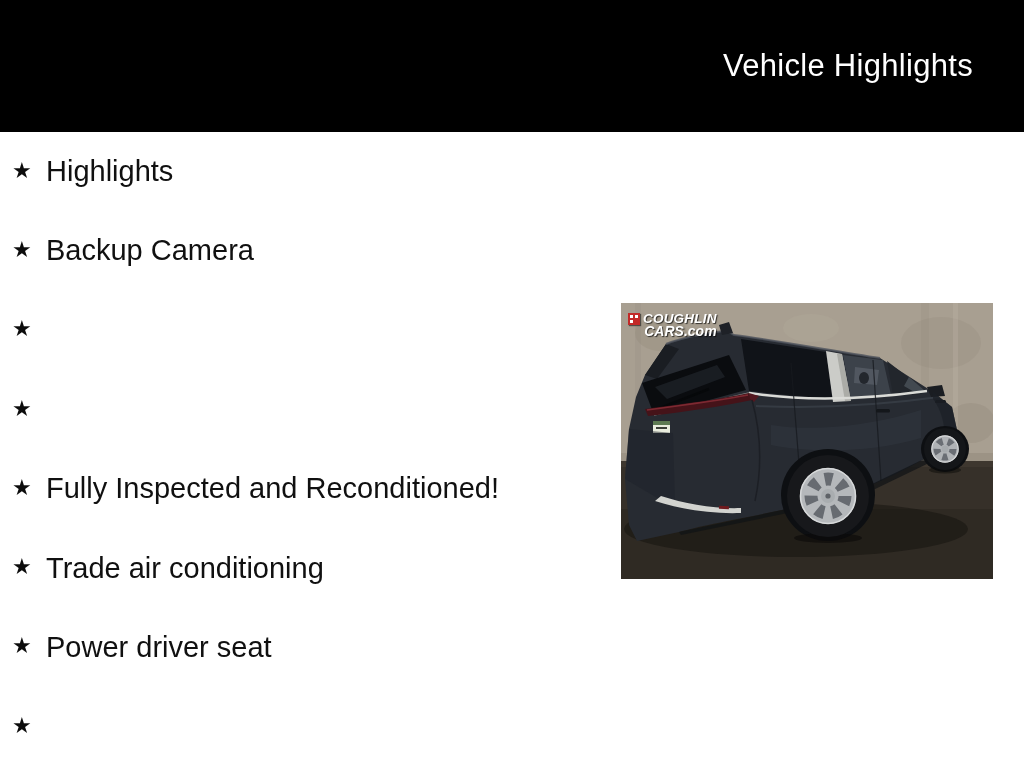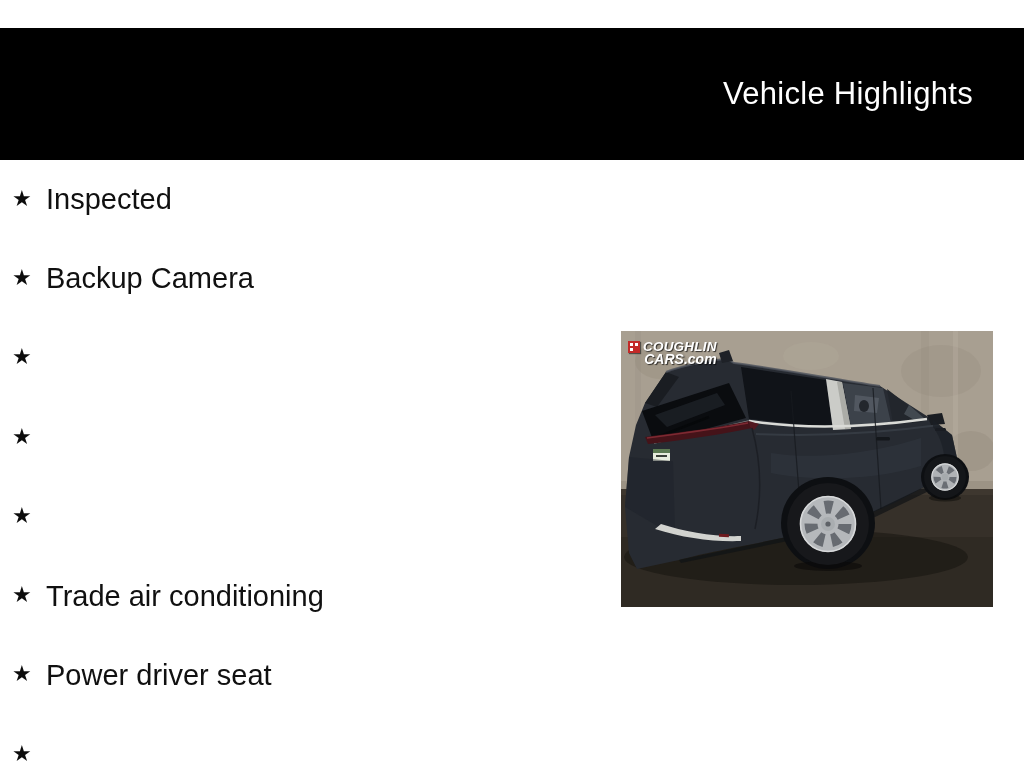--- a/index.html
+++ b/index.html
@@ -1,21 +1,21 @@
 <!DOCTYPE html>
 <html><head>
 <meta charset="utf-8">
 <style>
   html,body{margin:0;padding:0;}
   body{
     width:1024px;height:768px;background:#ffffff;
     font-family:"Liberation Sans","DejaVu Sans",sans-serif;
     position:relative;overflow:hidden;
   }
-  .slide{position:absolute;inset:0;margin-top:28px;}
+  .slide{position:absolute;inset:0;}
 
   
   .topbar{
     position:absolute;left:0;top:0;width:1024px;height:132px;
     background:#000000;
   }
   .title{
     position:absolute;right:51px;top:0;height:132px;
     display:flex;align-items:center;
     color:#ffffff;font-size:31px;font-weight:400;letter-spacing:.3px;
@@ -69,34 +69,35 @@
 
 <div class="slide">
 
   <header class="topbar">
     <div class="title">Vehicle Highlights</div>
   </header>
 
   <ul class="hl">
     <li>
       <span class="star">★</span>
-      <span>Inspected</span>
+      <span>Highlights</span>
     </li>
     <li>
       <span class="star">★</span>
       <span>Backup Camera</span>
     </li>
     <li>
       <span class="star">★</span>
     </li>
     <li>
       <span class="star">★</span>
     </li>
     <li>
       <span class="star">★</span>
+      <span>Fully Inspected and Reconditioned!</span>
     </li>
     <li>
       <span class="star">★</span>
       <span>Trade air conditioning</span>
     </li>
     <li>
       <span class="star">★</span>
       <span>Power driver seat</span>
     </li>
     <li>

